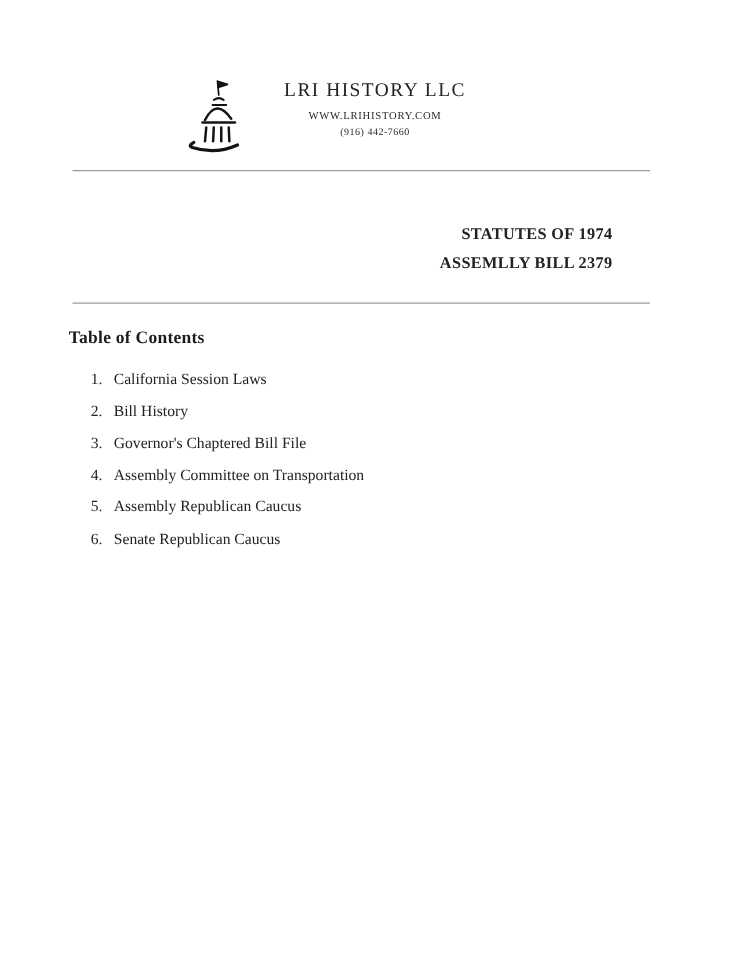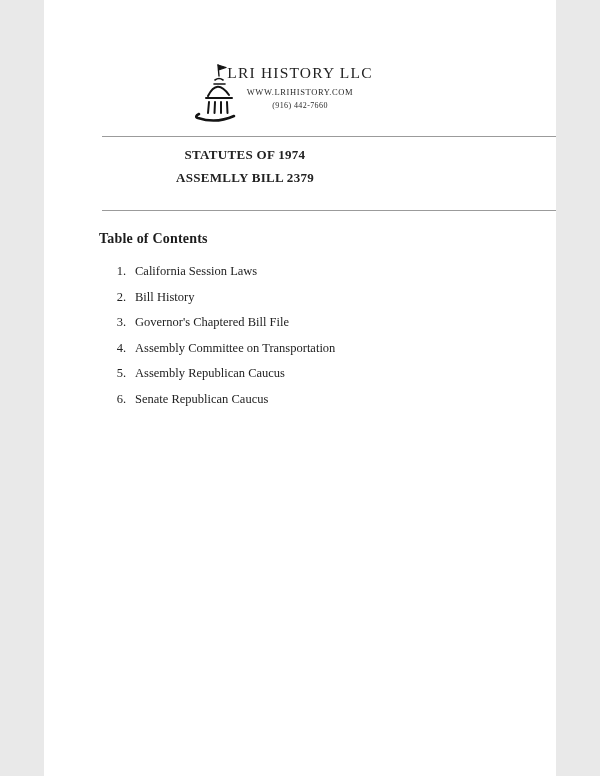--- a/index.html
+++ b/index.html
@@ -1,21 +1,21 @@
 <!DOCTYPE html>
 <html><head>
 <meta charset="utf-8">
 <style>
   * { margin: 0; padding: 0; box-sizing: border-box; }
   html, body { background: #e9e9e9; }
   body { font-family: "Liberation Serif", "DejaVu Serif", serif; }
 
   .page {
     position: relative;
-    width: 512px;
+    width: 600px;
     height: 776px;
     margin: 0 auto;
     background: #ffffff;
     color: #1f1f1f;
     overflow: hidden;
   }
 
   
   .letterhead {
     position: relative;
@@ -52,23 +52,23 @@
     border: none;
     border-top: 1px solid #9b9b9b;
     margin-left: 58px;
     width: 462px;
   }
   .rule-top { margin-top: 26px; }
   .rule-mid { margin-top: 21px; }
 
   
   .doc-header {
-    margin-top: 6px;
+    margin-top: 38px;
     padding-right: 110px;
-    text-align: center;
+    text-align: right;
     font-weight: bold;
     font-size: 13px;
     color: #222;
   }
   .doc-header .hline {
     line-height: 23px;
     white-space: pre-wrap;
     letter-spacing: 0.3px;
   }
 

